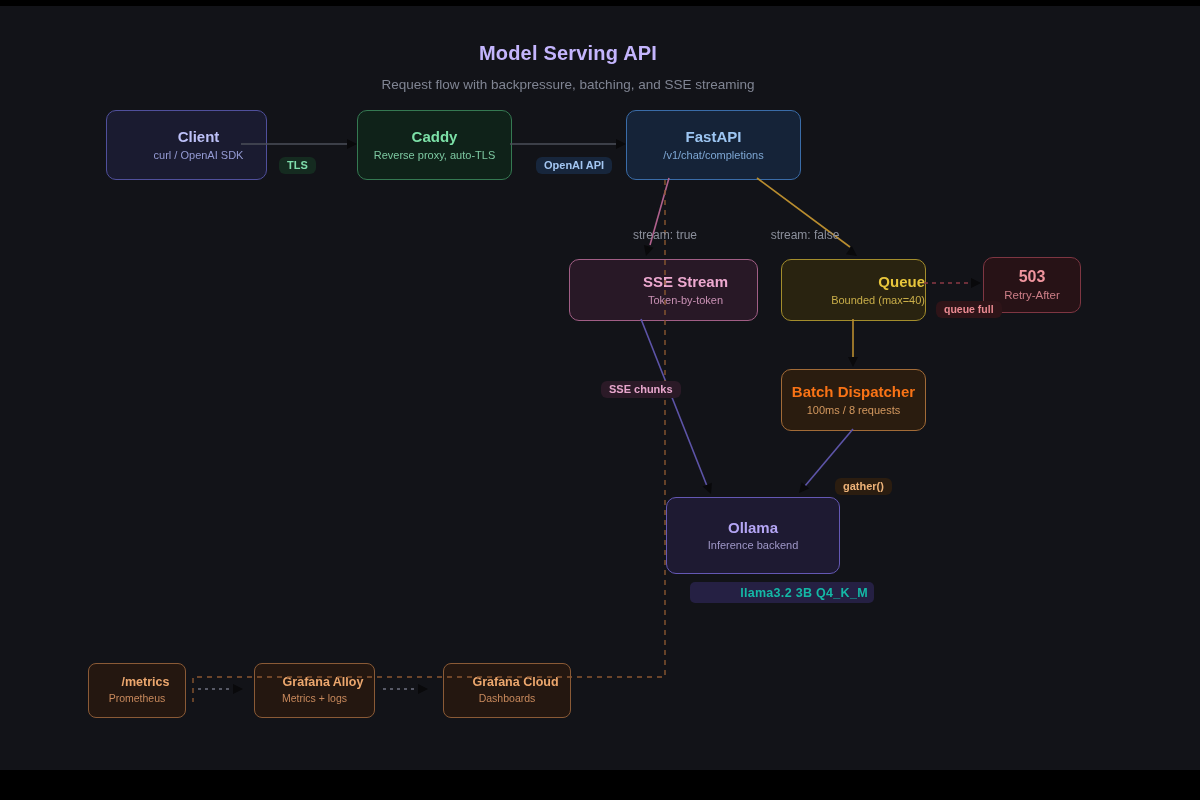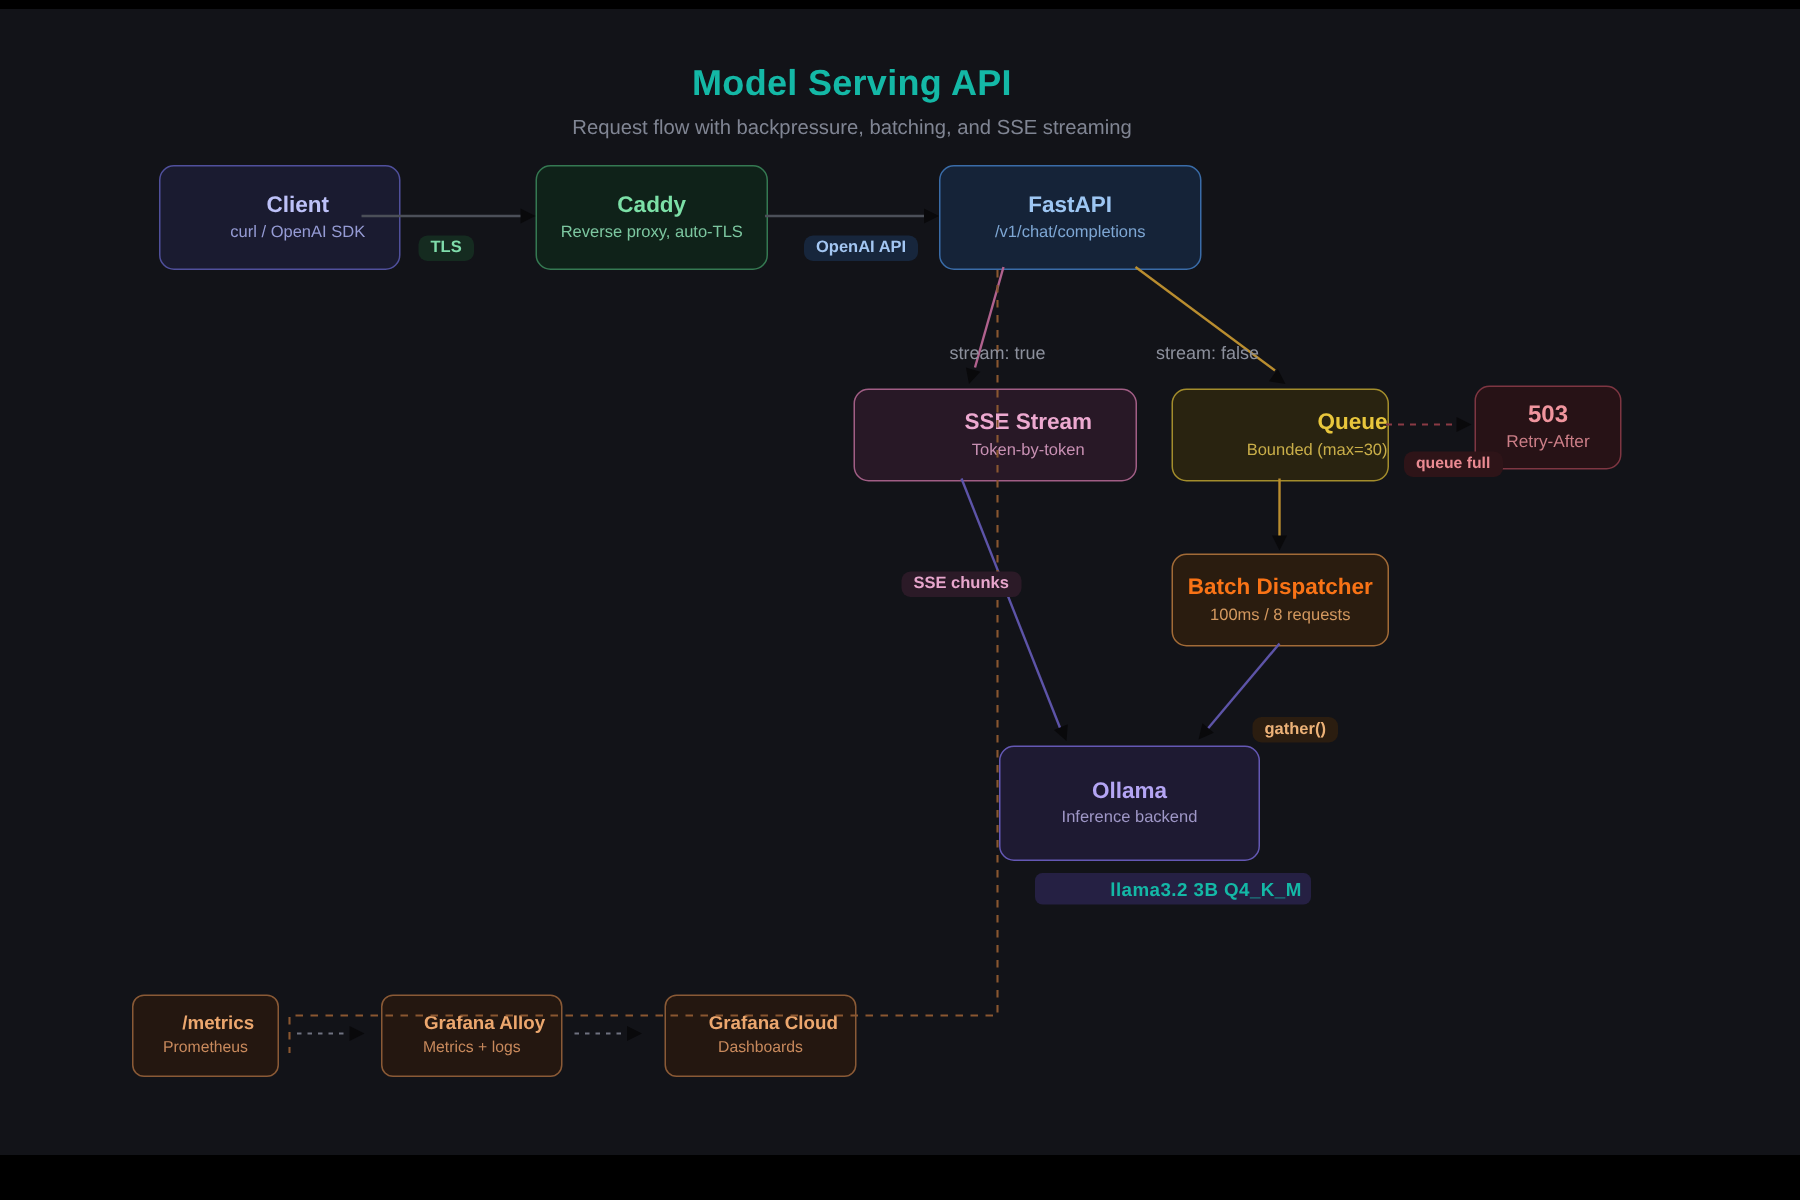--- a/index.html
+++ b/index.html
@@ -9,21 +9,21 @@
     background:#121318;
     font-family:"Liberation Sans", sans-serif;
     overflow:hidden;
   }
   .bar{position:absolute;left:0;width:1200px;background:#000;}
   .bar.top{top:0;height:6px;}
   .bar.bottom{top:770px;height:30px;}
 
   .diagram-title{
     position:absolute;left:168px;top:42px;width:800px;
-    text-align:center;color:#14b8a6;font-size:24px;font-weight:700;
+    text-align:center;color:#c4b5fd;font-size:20px;font-weight:700;
     letter-spacing:.2px;z-index:2;
   }
   .diagram-subtitle{
     position:absolute;left:168px;top:77px;width:800px;
     text-align:center;color:#80859 3;color:#808593;font-size:13.5px;z-index:2;
   }
 
   .node{
     position:absolute;z-index:2;
     border:1.5px solid;border-radius:10px;
@@ -101,21 +101,21 @@
   <div class="node-sub">/v1/chat/completions</div>
 </div>
 
 <div class="node t-pink" style="left:569px;top:259px;width:143px;height:60px">
   <div class="node-title">SSE Stream</div>
   <div class="node-sub">Token-by-token</div>
 </div>
 
 <div class="node t-yellow" style="left:781px;top:259px;width:143px;height:60px">
   <div class="node-title">Queue</div>
-  <div class="node-sub">Bounded (max=30)</div>
+  <div class="node-sub">Bounded (max=40)</div>
 </div>
 
 <div class="node t-red" style="left:983px;top:257px;width:96px;height:54px">
   <div class="node-title">503</div>
   <div class="node-sub">Retry-After</div>
 </div>
 
 <div class="node t-orange" style="left:781px;top:369px;width:143px;height:60px">
   <div class="node-title">Batch Dispatcher</div>
   <div class="node-sub">100ms / 8 requests</div>

